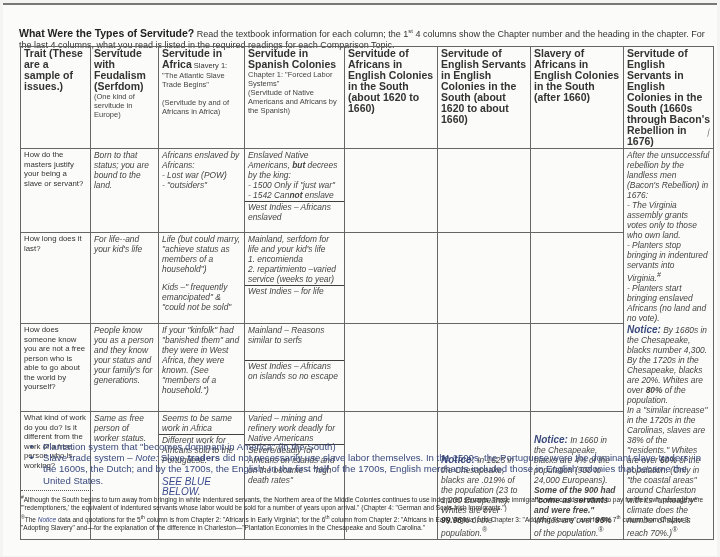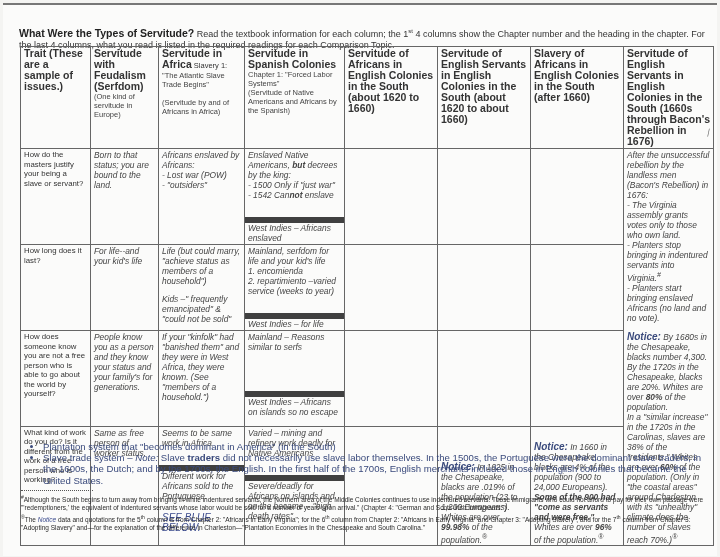--- a/index.html
+++ b/index.html
@@ -29,21 +29,21 @@
     border:1px solid #666; vertical-align:top; padding:1px 3px;
     overflow:hidden;
   }
   th {
     text-align:left; font-weight:bold; font-size:10.5px; line-height:11px; color:#333;
   }
   th .sub { font-weight:normal; font-size:7.5px; line-height:9px; display:block; color:#444; }
   th .inl { font-weight:normal; font-size:7.5px; }
   td.trait { font-size:7.8px; line-height:9.5px; color:#333; }
   td.it { font-style:italic; font-size:8.4px; line-height:10px; color:#444; }
-  .split { border-top:6px solid #404040; margin:17px -3px 0 -3px; padding:0 3px; }
+  .split { border-top:1px solid #404040; margin:1px -3px 0 -3px; padding:0 3px; }
   .notice-lbl { color:#3a4a7c; font-weight:bold; font-size:10px; font-style:italic; }
   .blue { color:#3a4a8c; font-size:10px; }
   .body-text {
     position:absolute; left:18px; top:436px; width:690px;
     font-size:9.6px; line-height:11.2px; color:#3a4a7c;
   }
   .body-text ul { margin:0; padding-left:22px; }
   .body-text li { margin:0; }
   .rule { position:absolute; left:18px; top:485px; width:72px; border-top:1px dotted #555; }
   .footnotes {
@@ -123,21 +123,21 @@
       <td></td>
       <td></td>
       <td></td>
     </tr>
 
     <tr style="height:76px">
       <td class="trait">How does someone know you are not a free person who is able to go about the world by yourself?</td>
       <td class="it">People know you as a person and they know your status and your family's for generations.</td>
       <td class="it">If your "kinfolk" had "banished them" and they were in West Africa, they were known. (See "members of a household.")</td>
       <td class="it">
-        <div style="height:42px">Mainland – Reasons similar to serfs</div>
+        <div style="height:34px">Mainland – Reasons similar to serfs</div>
         <div class="split">West Indies – Africans on islands so no escape</div>
       </td>
       <td></td>
       <td></td>
       <td></td>
       <td class="it" rowspan="2" style="border-top:none">
         <div><span class="notice-lbl">Notice:</span><span> By 1680s in the Chesapeake, blacks number 4,300. By the 1720s in the Chesapeake, blacks are 20%. Whites are over </span><b>80%</b><span> of the population.</span></div>
         <div><span>In a "similar increase" in the 1720s in the Carolinas, slaves are 38% of the "residents." Whites are over </span><b>60%</b><span> of the population. (Only in "the coastal areas" around Charleston with its "unhealthy" climate does the number of slaves reach 70%.)</span><sup>®</sup></div>
       </td>
     </tr>

